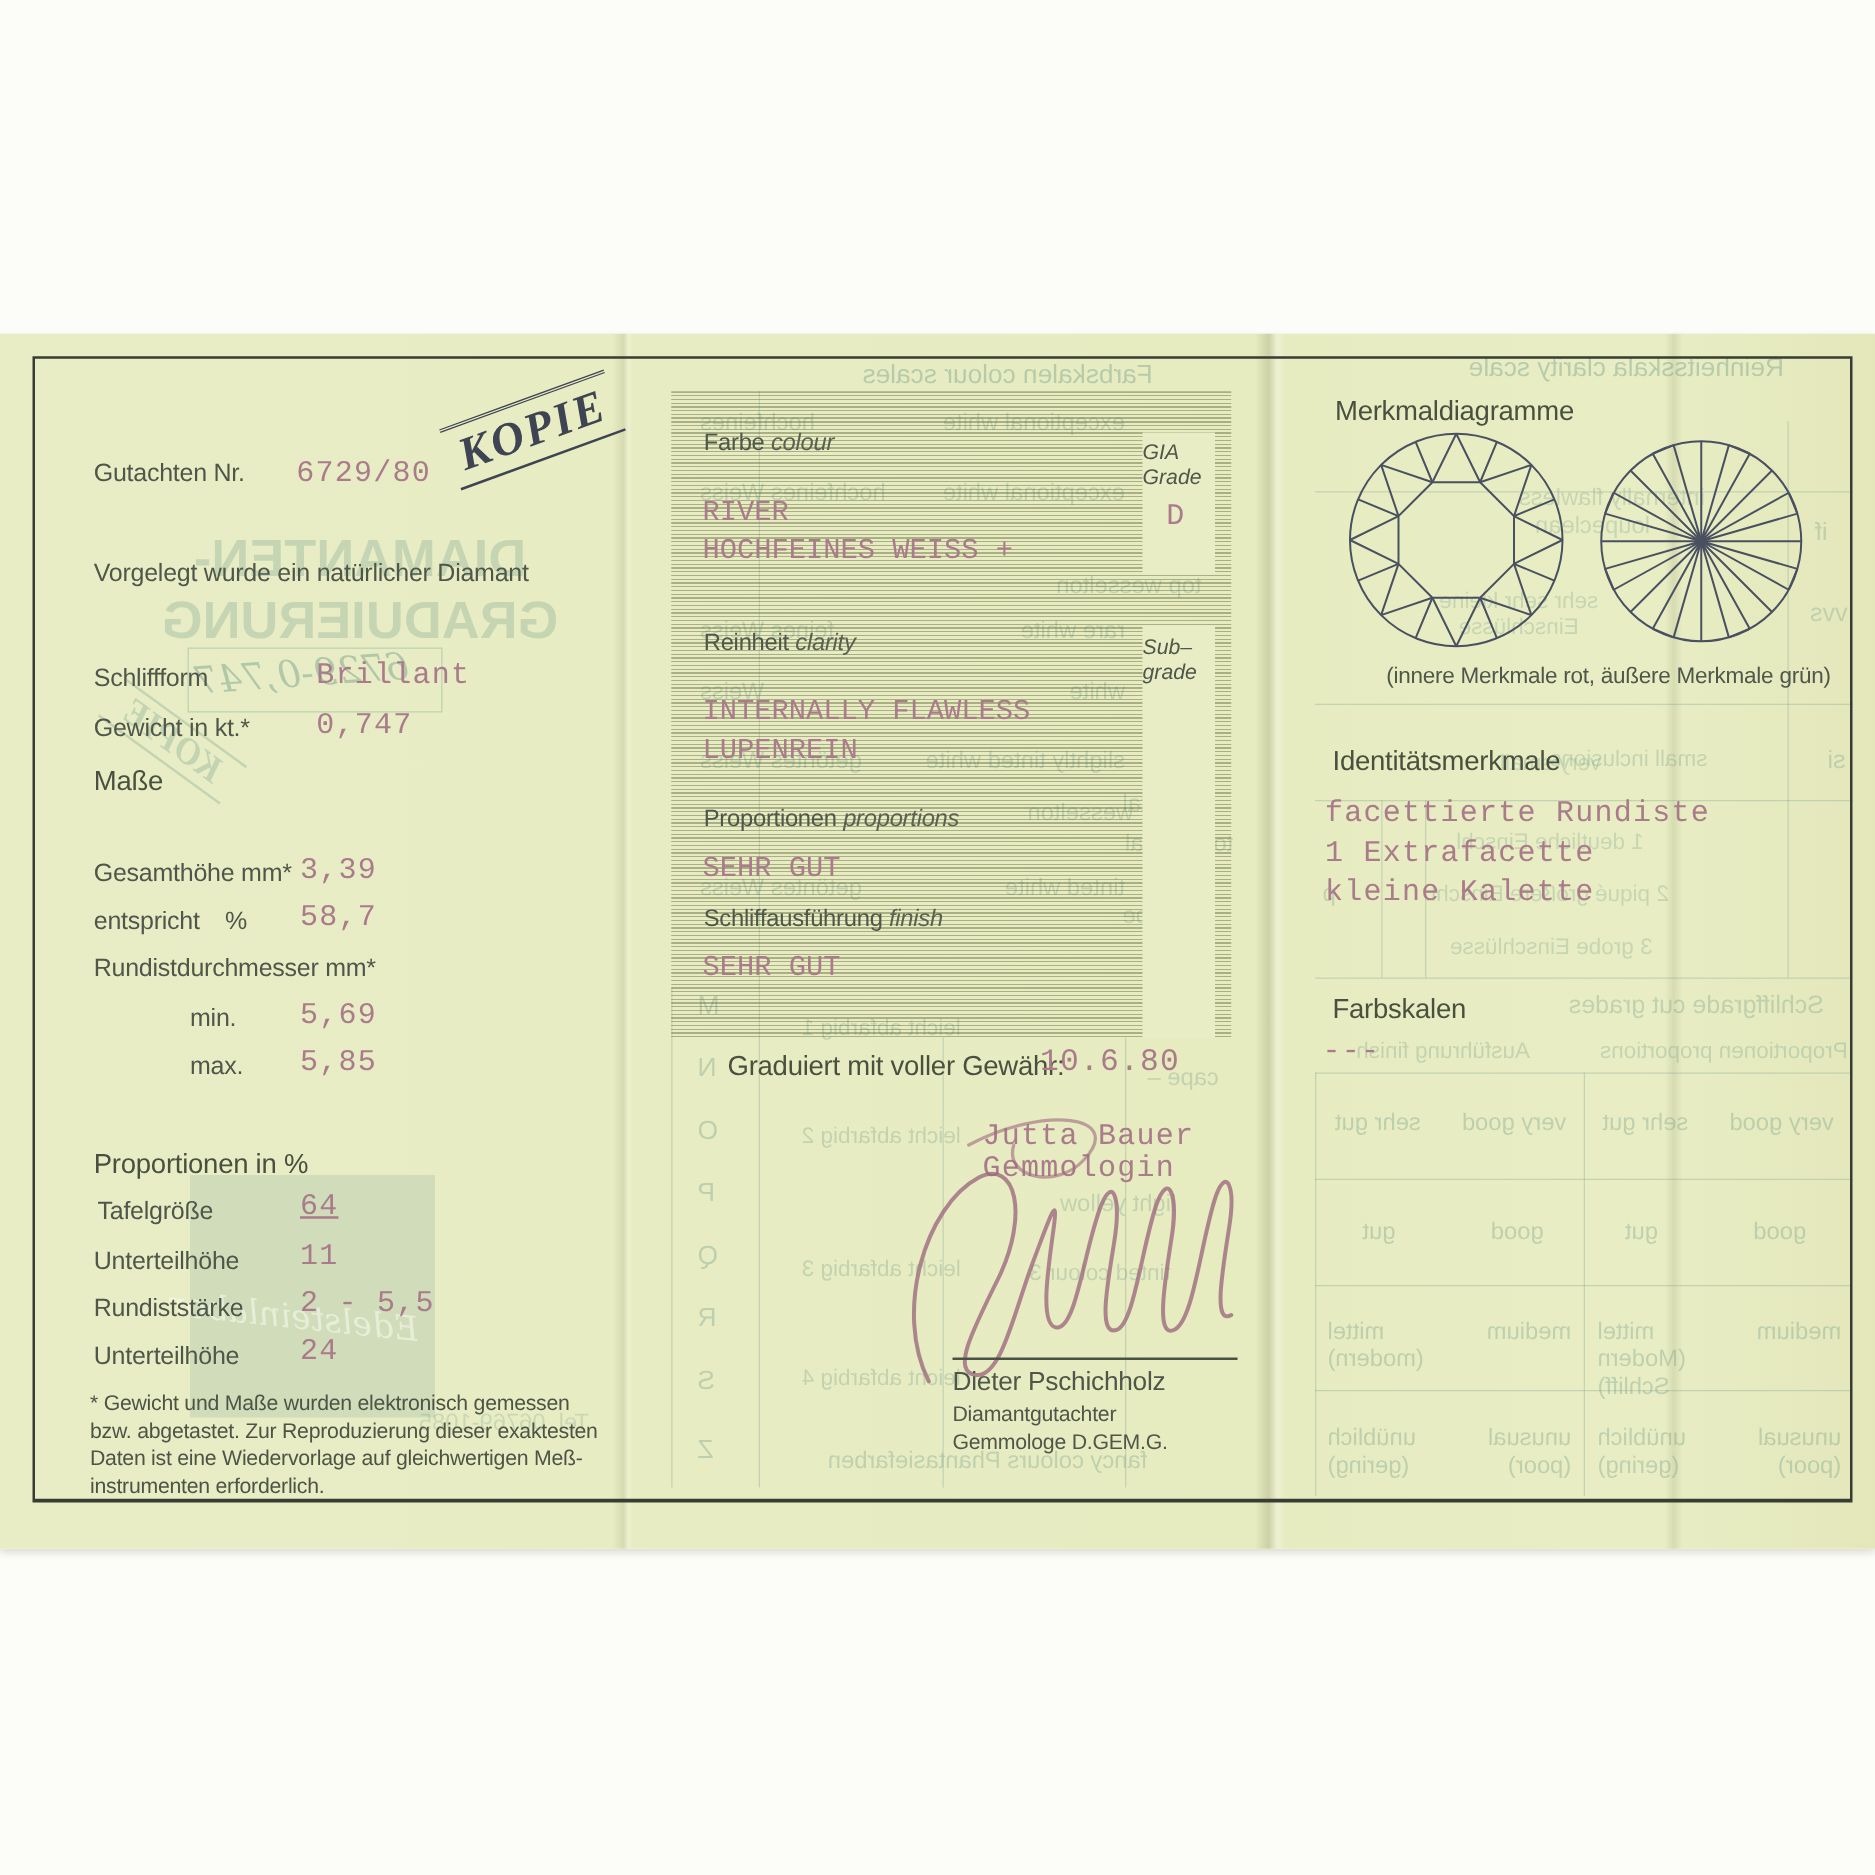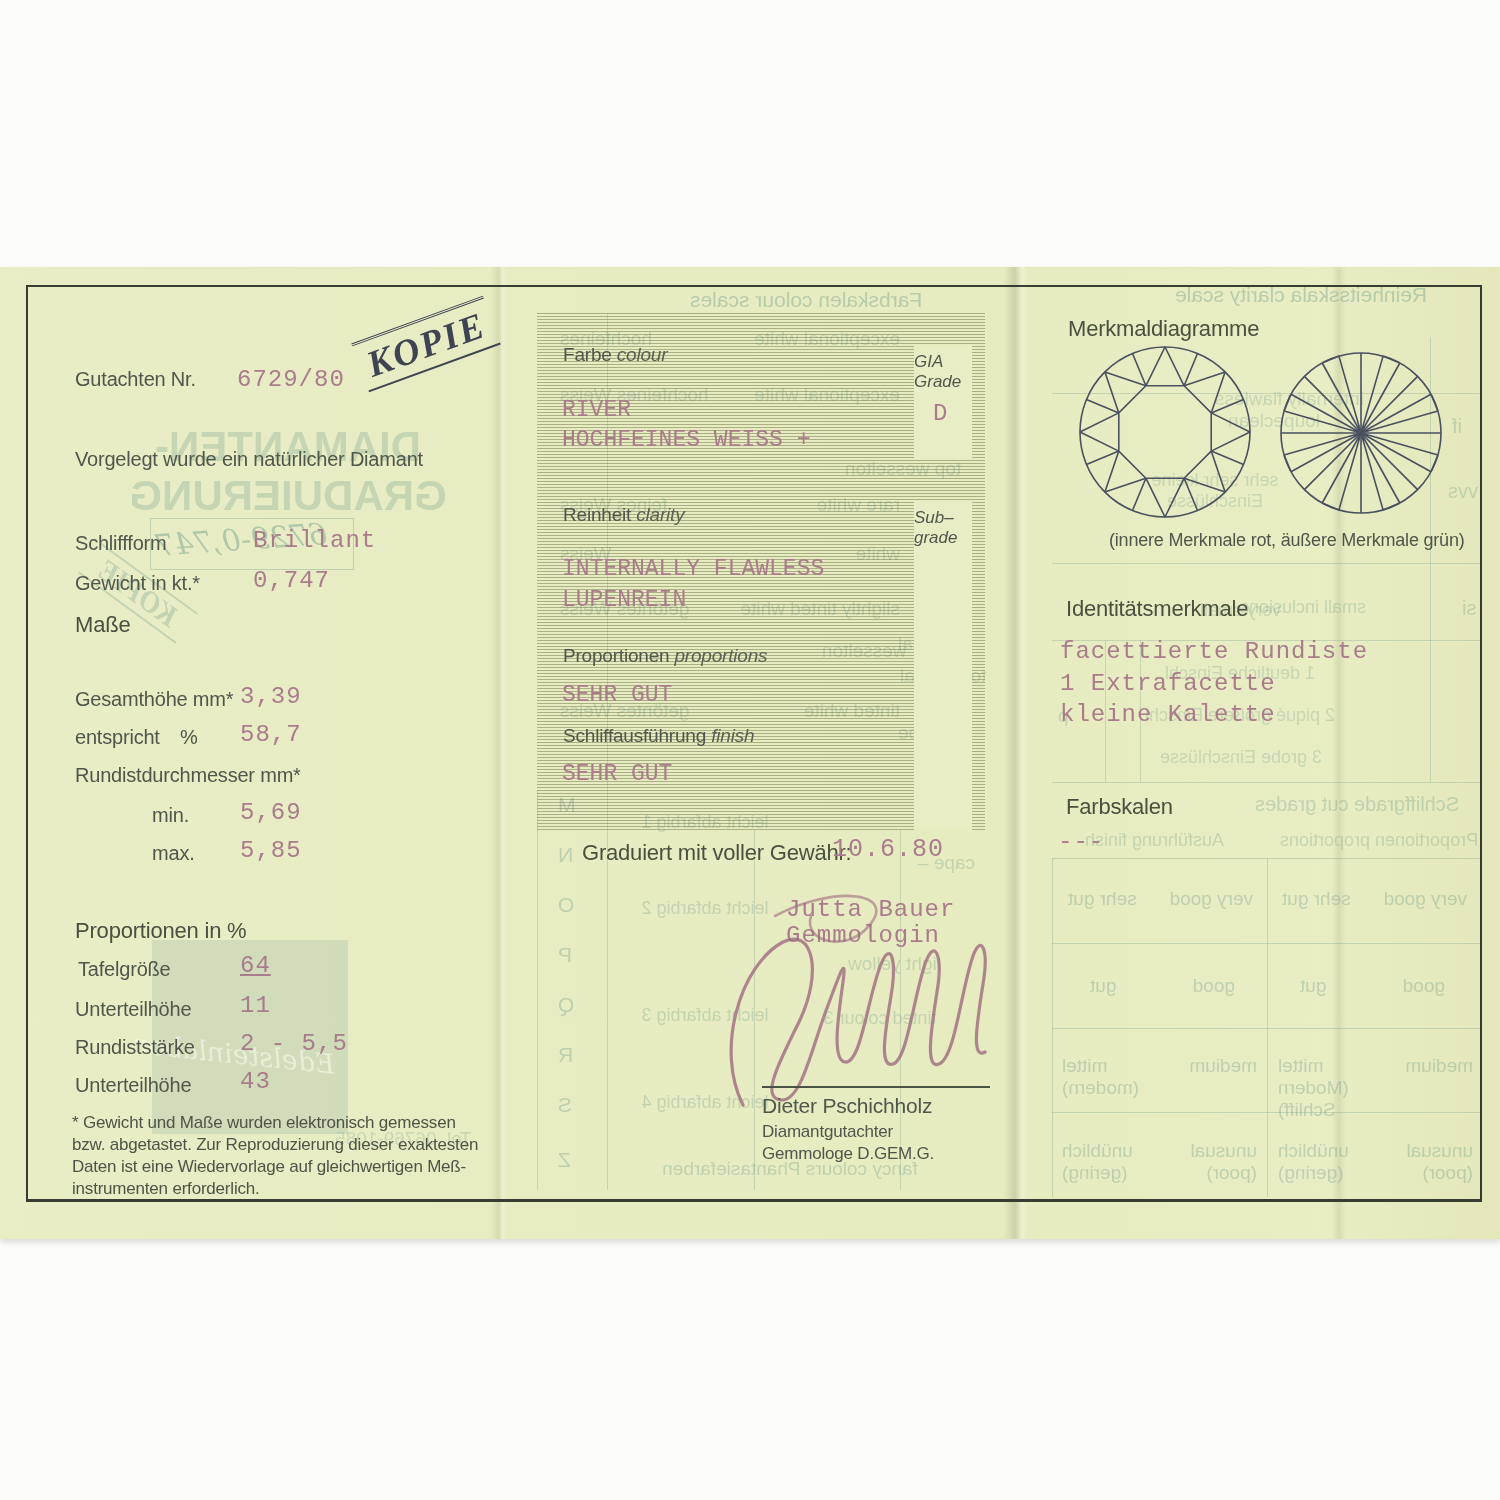--- a/index.html
+++ b/index.html
@@ -212,21 +212,21 @@
   <div class="typed" style="left:240px;top:837px;">5,85</div>
 
   <div class="lbl h" style="left:75px;top:918px;">Proportionen in %</div>
   <div class="lbl" style="left:78px;top:958px;">Tafelgröße</div>
   <div class="typed" style="left:240px;top:952px;text-decoration:underline;">64</div>
   <div class="lbl" style="left:75px;top:998px;">Unterteilhöhe</div>
   <div class="typed" style="left:240px;top:992px;">11</div>
   <div class="lbl" style="left:75px;top:1036px;">Rundiststärke</div>
   <div class="typed" style="left:240px;top:1030px;">2 - 5,5</div>
   <div class="lbl" style="left:75px;top:1074px;">Unterteilhöhe</div>
-  <div class="typed" style="left:240px;top:1068px;">43</div>
+  <div class="typed" style="left:240px;top:1068px;">24</div>
 
   <div class="fn" style="left:72px;top:1113px;">* Gewicht und Maße wurden elektronisch gemessen</div>
   <div class="fn" style="left:72px;top:1135px;">bzw. abgetastet. Zur Reproduzierung dieser exaktesten</div>
   <div class="fn" style="left:72px;top:1157px;">Daten ist eine Wiedervorlage auf gleichwertigen Meß-</div>
   <div class="fn" style="left:72px;top:1179px;">instrumenten erforderlich.</div>
 
   <div class="lbl" style="left:563px;top:344px;font-size:19px;">
     <span>Farbe</span>
     <span class="it">colour</span>
   </div>

